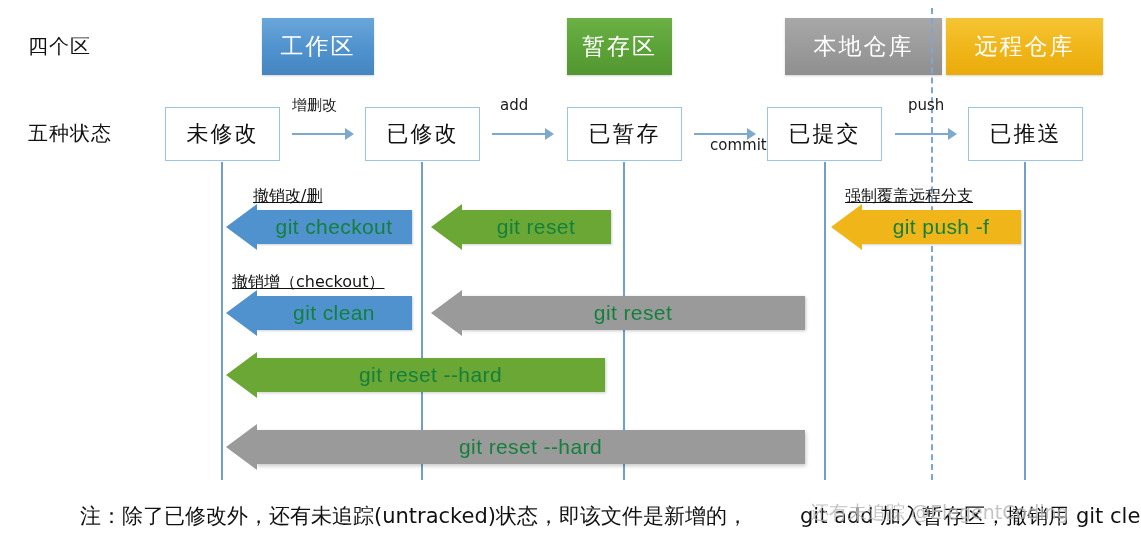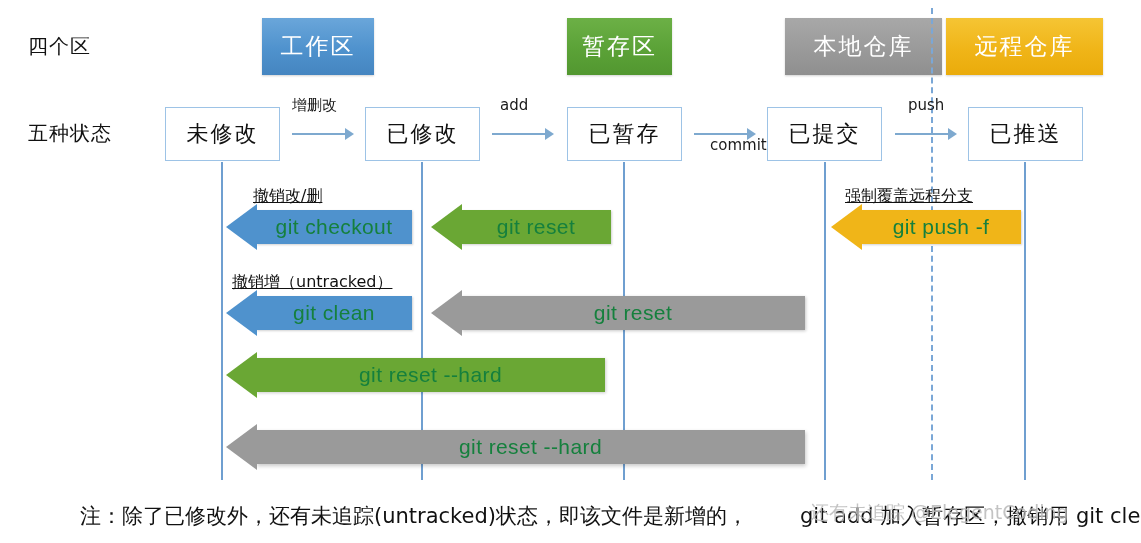--- a/index.html
+++ b/index.html
@@ -234,21 +234,21 @@
     <div class="txt" style="width:150px;">git reset</div>
   </div>
 
   <div class="cmd-note" style="left:845px;top:186px;text-align:center;">强制覆盖远程分支</div>
   <div class="cmd" style="left:831px;top:210px;width:190px;height:34px;">
     <div class="shaft" style="left:30px;width:160px;background:#f0b518;box-shadow:1px 1px 2px rgba(0,0,0,.18);"></div>
     <div class="tip" style="border-top:23px solid transparent;border-bottom:23px solid transparent;border-right:31px solid #f0b518;margin-top:-23px;"></div>
     <div class="txt" style="width:160px;">git push -f</div>
   </div>
 
-  <div class="cmd-note" style="left:232px;top:272px;">撤销增（untracked）</div>
+  <div class="cmd-note" style="left:232px;top:272px;">撤销增（checkout）</div>
   <div class="cmd" style="left:226px;top:296px;width:186px;height:34px;">
     <div class="shaft" style="left:30px;width:156px;background:#4f92cd;box-shadow:1px 1px 2px rgba(0,0,0,.18);"></div>
     <div class="tip" style="border-top:23px solid transparent;border-bottom:23px solid transparent;border-right:31px solid #4f92cd;margin-top:-23px;"></div>
     <div class="txt" style="width:156px;">git clean</div>
   </div>
 
   <div class="cmd" style="left:431px;top:296px;width:374px;height:34px;">
     <div class="shaft" style="left:30px;width:344px;background:#9a9a9a;box-shadow:1px 1px 3px rgba(0,0,0,.22);"></div>
     <div class="tip" style="border-top:23px solid transparent;border-bottom:23px solid transparent;border-right:31px solid #9a9a9a;margin-top:-23px;"></div>
     <div class="txt" style="width:344px;">git reset</div>

